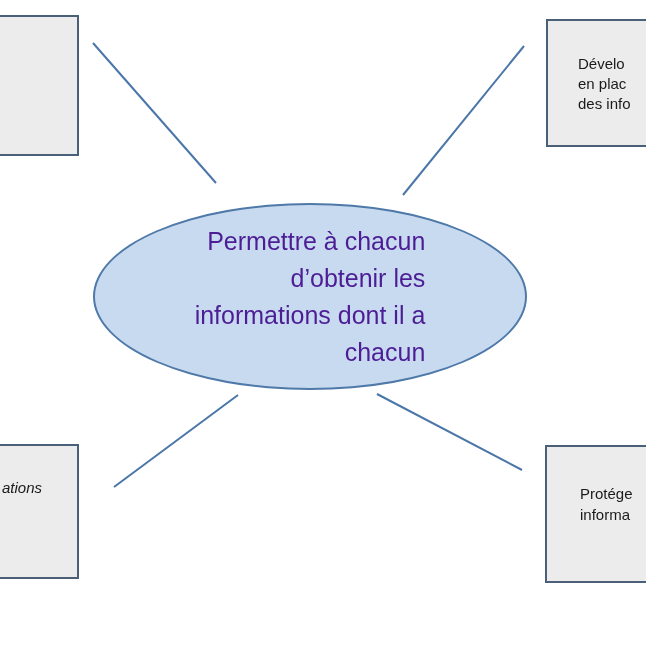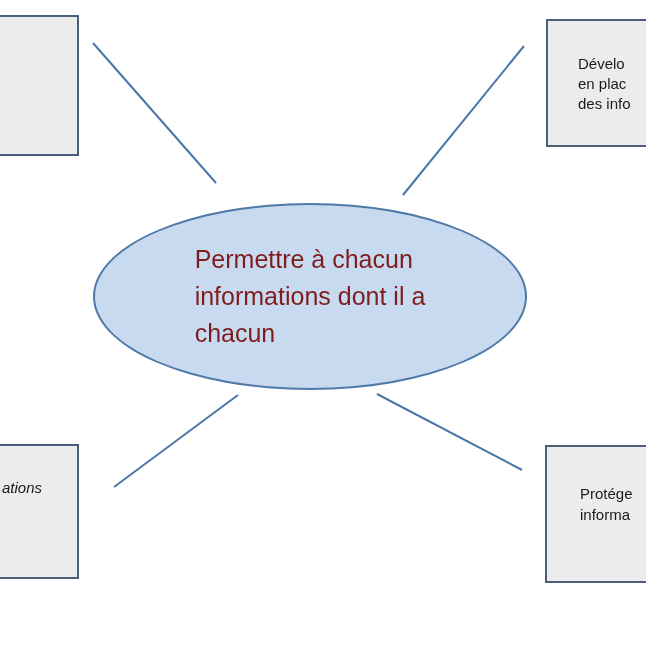--- a/index.html
+++ b/index.html
@@ -51,22 +51,22 @@
     width: 434px;
     height: 187px;
     background: #c8daf0;
     border: 2px solid #4e79a8;
     border-radius: 50%;
     display: flex;
     align-items: center;
     justify-content: center;
   }
   .ellipse-text {
-    text-align: left;
-    color: #7f1d1d;
+    text-align: right;
+    color: #4c1d95;
     font-size: 25px;
     line-height: 37px;
   }
   .box-line { white-space: nowrap; }
 </style>
 </head>
 <body>
 
 <div class="stage">
 
@@ -90,18 +90,19 @@
   </div>
 
   <div class="corner-box box-br">
     <div class="box-line">Protége</div>
     <div class="box-line">informa</div>
   </div>
 
   <div class="center-ellipse">
     <div class="ellipse-text">
       <div>Permettre à chacun</div>
+      <div>d’obtenir les</div>
       <div>informations dont il a</div>
       <div>chacun</div>
     </div>
   </div>
 
 </div>
 
 </body></html>

